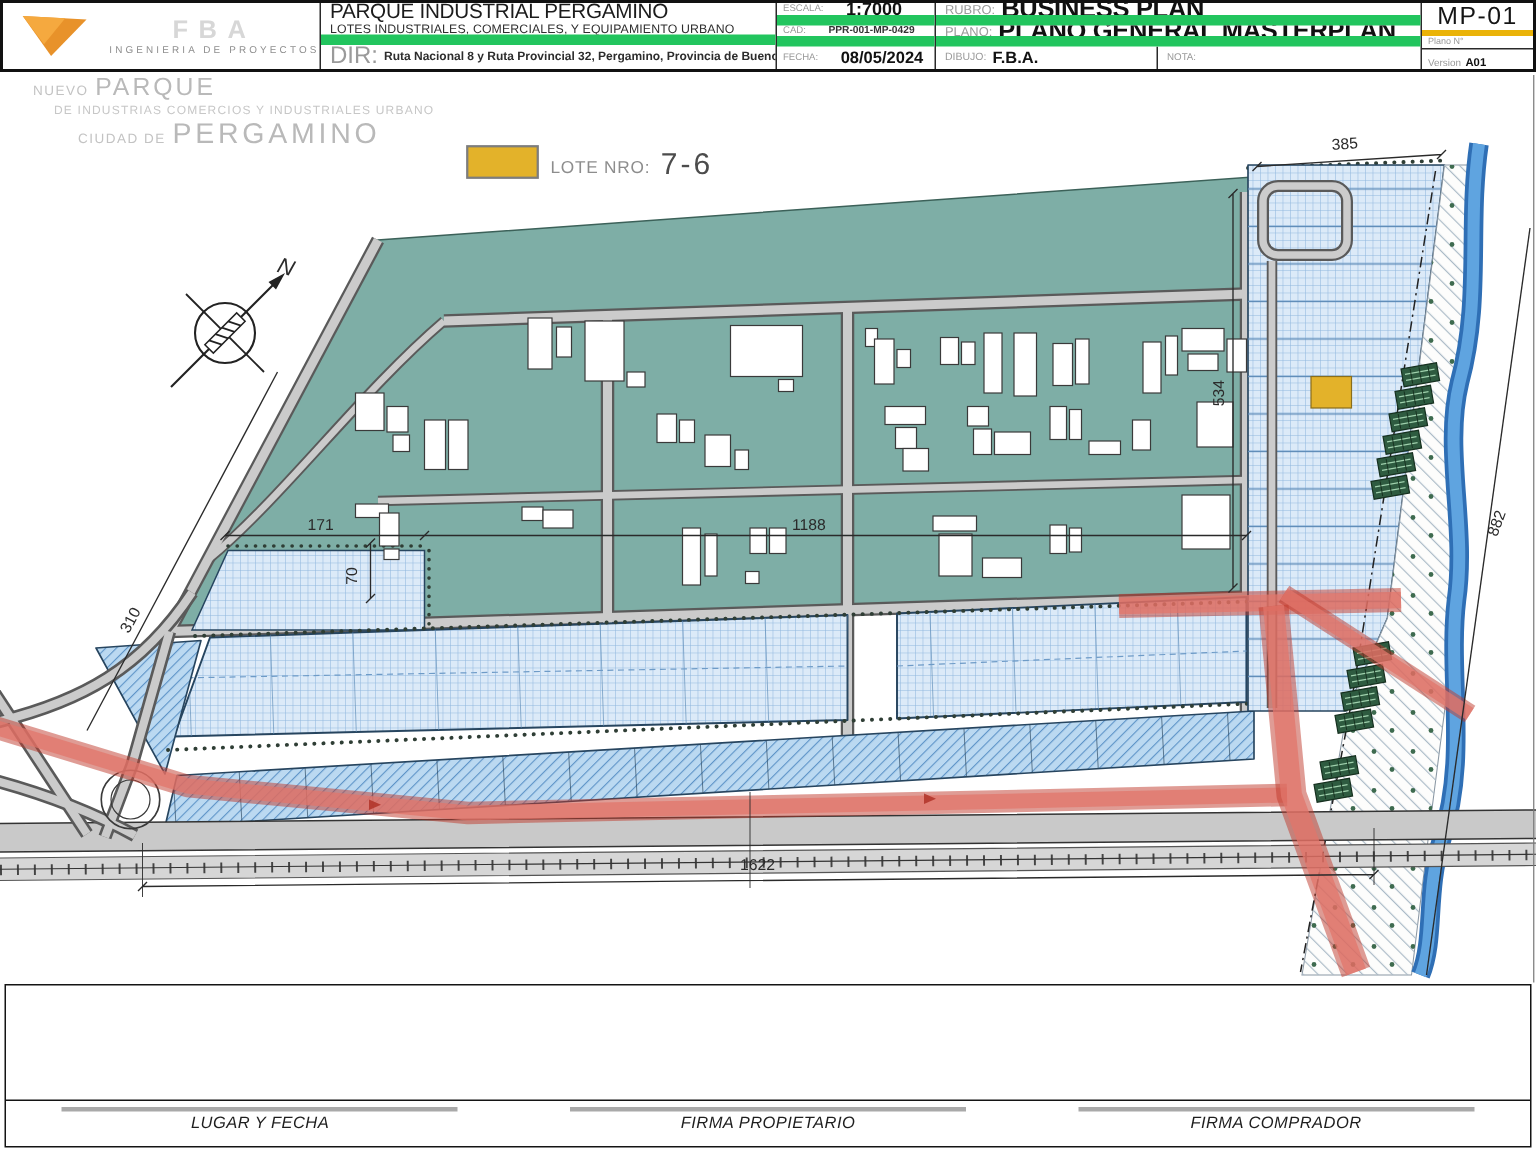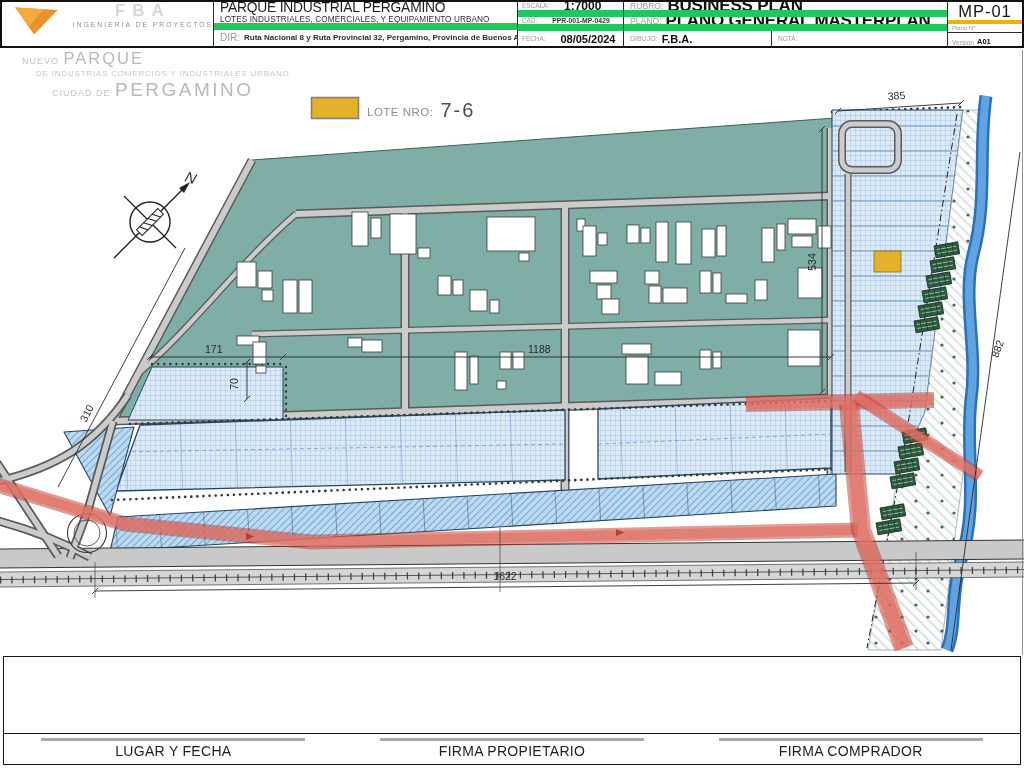--- a/index.html
+++ b/index.html
@@ -6,21 +6,21 @@
   .page{position:relative;width:1024px;height:768px;background:#fff;overflow:hidden;
         font-family:"Liberation Sans",sans-serif;color:#222;}
   svg{display:block;}
   svg text{font-family:"Liberation Sans",sans-serif;fill:#2b2b2b;}
   .plan{position:absolute;left:0;top:0;}
 
   
   .tb{position:absolute;left:0;top:0;width:1024px;height:48px;box-sizing:border-box;
       border:2px solid #111;background:#fff;display:flex;z-index:5;}
   .tb .col{box-sizing:border-box;border-right:1px solid #2a2a2a;height:100%;}
-  .c1{width:212px;display:flex;padding-left:10px;}
+  .c1{width:212px;display:flex;align-items:center;padding-left:10px;}
   .c2{width:304px;display:flex;flex-direction:column;}
   .c3{width:106px;display:flex;flex-direction:column;}
   .c4{width:324px;display:flex;flex-direction:column;}
   .c5{flex:1;border-right:none!important;display:flex;flex-direction:column;}
   .brandwrap{margin-left:12px;display:flex;flex-direction:column;align-items:center;}
   .brand{font-size:17px;letter-spacing:7px;color:#d7d7d7;font-weight:700;line-height:17px;}
   .tagline{font-size:6.6px;letter-spacing:2.1px;color:#8f8f8f;margin-top:2px;white-space:nowrap;}
   .r{box-sizing:border-box;display:flex;align-items:center;gap:4px;padding:0 6px;
      border-bottom:7px solid #22c55e;overflow:hidden;white-space:nowrap;}
   .r:last-child{border-bottom:none;}
@@ -34,21 +34,21 @@
   .v-escala{font-size:12px;font-weight:700;color:#111;}
   .v-cad{font-size:6.8px;font-weight:700;color:#333;}
   .v-fecha{font-size:11px;font-weight:700;color:#111;}
   .c4 .r{height:15px;}
   .l-md{font-size:8.6px;}
   .v-md{font-size:17px;font-weight:700;color:#101010;letter-spacing:-0.2px;}
   .c4 .split{display:flex;padding:0;gap:0;}
   .cell{box-sizing:border-box;display:flex;align-items:center;gap:4px;padding:0 6px;height:100%;}
   .cell.first{width:148px;border-right:1px solid #2a2a2a;}
   .v-dib{font-size:11px;font-weight:700;color:#111;}
-  .l-dir{font-size:10px;text-align:center;}
+  .l-dir{font-size:16px;text-align:center;}
   .v-dir{font-size:8px;font-weight:700;color:#2d2d2d;}
   .sheetcode{height:22px;display:flex;align-items:center;justify-content:center;
              font-size:16.5px;letter-spacing:1px;color:#141414;border-bottom:4px solid #eab308;box-sizing:border-box;}
   .sheetlbl{height:9px;display:flex;align-items:center;padding:0 4px;font-size:6px;color:#9a9a9a;
             border-bottom:1px solid #2a2a2a;box-sizing:border-box;}
   .sheetver{flex:1;display:flex;align-items:flex-end;gap:3px;padding:0 4px;}
   .l-ver{font-size:6.6px;}
   .v-ver{font-size:7.5px;font-weight:700;color:#111;}
 
   
@@ -64,21 +64,21 @@
   .legend .lab{font-size:11.5px;color:#8d8d8d;letter-spacing:0.5px;padding-bottom:2px;}
   .legend .val{font-size:20px;color:#4c4c4c;letter-spacing:2px;line-height:20px;}
 
   
   .sig{position:absolute;left:3px;right:3px;top:656px;height:109px;box-sizing:border-box;
        border:1.5px solid #141414;background:#fff;z-index:4;display:flex;flex-direction:column;}
   .sig .blank{flex:1;}
   .sig .row{height:30px;border-top:1.5px solid #141414;display:flex;}
   .sig .slot{flex:1;display:flex;flex-direction:column;align-items:center;padding-top:4px;}
   .sig .line{width:78%;height:3px;background:#a9a9a9;}
-  .sig .slab{font-size:14px;color:#1e1e1e;letter-spacing:0.3px;margin-top:2px;}
+  .sig .slab{font-size:11px;color:#1e1e1e;letter-spacing:0.3px;margin-top:2px;font-style:italic;}
 </style>
 </head>
 <body>
 
 <div class="page">
 
   <svg class="plan" width="1024" height="768" viewBox="0 0 1024 768">
     <defs>
       <pattern id="xh" width="5" height="5" patternUnits="userSpaceOnUse">
         <rect width="5" height="5" fill="#DCEAF8"></rect>

